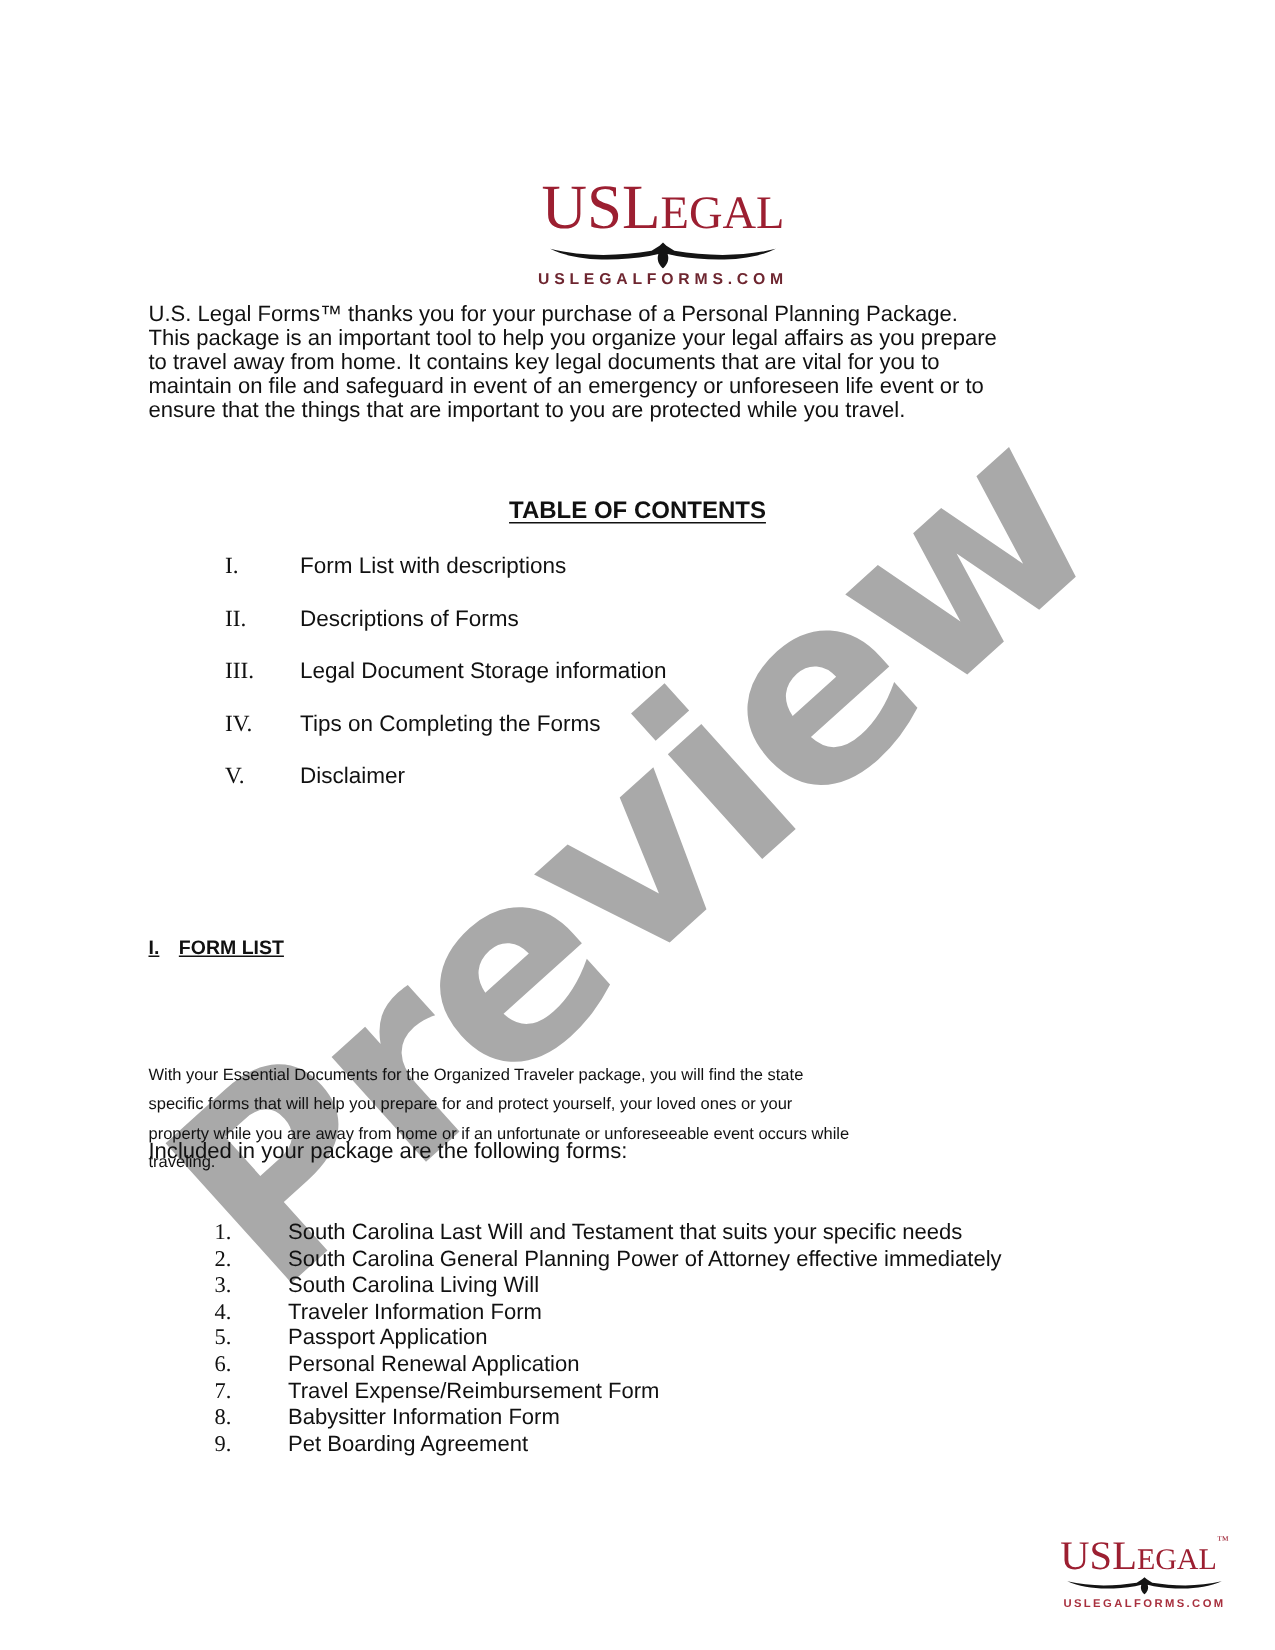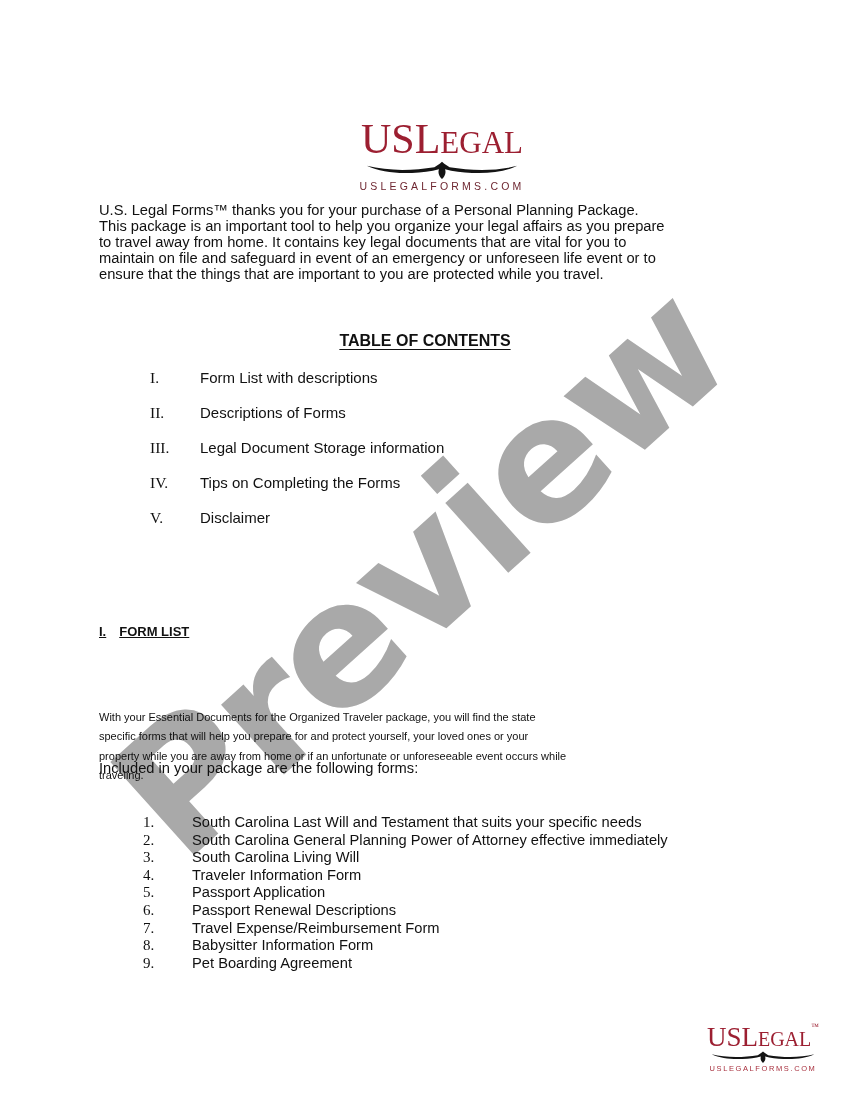--- a/index.html
+++ b/index.html
@@ -32,21 +32,21 @@
   .logo-word{
     font-family:"Liberation Serif", serif;
     color:#9c1f31;
     line-height:1;
     white-space:nowrap;
   }
   .logo-top .lg{font-size:42px;}
   .logo-top .sm{font-size:31px;}
   .logo-top .eagle{width:152px;height:18px;display:block;margin:1px auto 0;}
   .logo-tagline{
-    font-weight:normal;
+    font-weight:bold;
     color:#6e2630;
     font-size:10.5px;
     letter-spacing:3.2px;
     margin-top:1px;
     white-space:nowrap;
     text-align:center;
   }
   .logo-bottom{top:1024px;left:693px;width:140px;}
   .logo-bottom .lg{font-size:27px;}
   .logo-bottom .sm{font-size:20px;}
@@ -136,21 +136,21 @@
 traveling.</p>
 
     <p class="included">Included in your package are the following forms:</p>
 
     <div class="forms">
       <div class="form-row"><span class="form-num">1.</span><span>South Carolina Last Will and Testament that suits your specific needs</span></div>
       <div class="form-row"><span class="form-num">2.</span><span>South Carolina General Planning Power of Attorney effective immediately</span></div>
       <div class="form-row"><span class="form-num">3.</span><span>South Carolina Living Will</span></div>
       <div class="form-row"><span class="form-num">4.</span><span>Traveler Information Form</span></div>
       <div class="form-row"><span class="form-num">5.</span><span>Passport Application</span></div>
-      <div class="form-row"><span class="form-num">6.</span><span>Passport Renewal Descriptions</span></div>
+      <div class="form-row"><span class="form-num">6.</span><span>Personal Renewal Application</span></div>
       <div class="form-row"><span class="form-num">7.</span><span>Travel Expense/Reimbursement Form</span></div>
       <div class="form-row"><span class="form-num">8.</span><span>Babysitter Information Form</span></div>
       <div class="form-row"><span class="form-num">9.</span><span>Pet Boarding Agreement</span></div>
     </div>
 
     <div class="logo logo-bottom">
       <div class="logo-word"><span class="lg">USL</span><span class="sm">EGAL</span><span class="tm">™</span></div>
       <svg class="eagle" viewBox="0 0 200 26" preserveAspectRatio="none">
         <circle cx="100" cy="11" r="4" fill="#8d1f2d"></circle>
         <path fill="#141414" d="M1,7 C30,15 62,14 90,9 L97,4 L100,1 L103,4 L110,9 C138,14 170,15 199,7 C175,20 140,19 112,14 L104,12 C106,18 103,23 100,26 C97,23 94,18 96,12 L88,14 C60,19 25,20 1,7 Z"></path>

